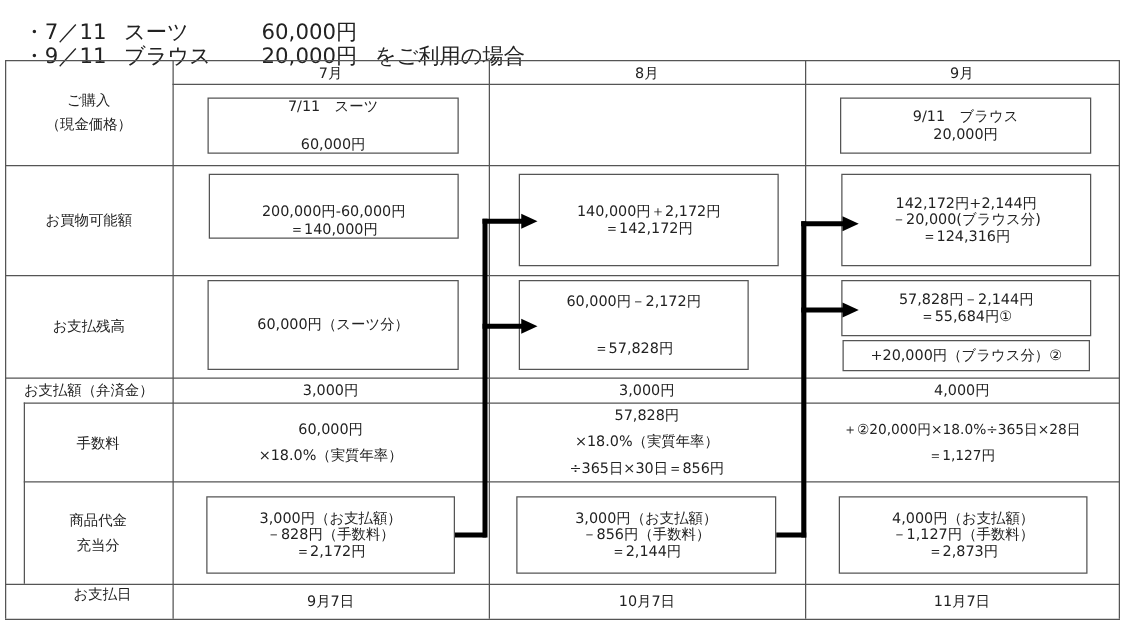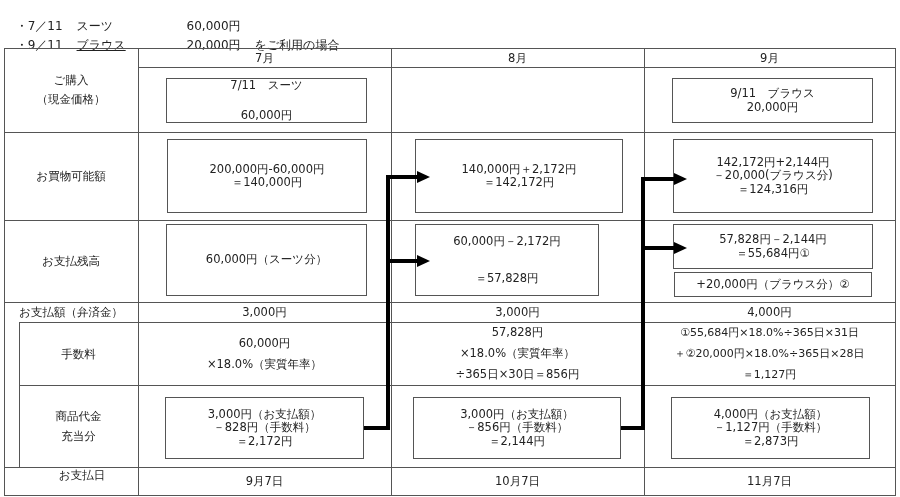--- a/index.html
+++ b/index.html
@@ -1,37 +1,37 @@
 <!DOCTYPE html>
 <html><head>
 <meta charset="utf-8">
 <style>
   html, body { margin:0; padding:0; background:#ffffff; }
   body { width:900px; height:497px; position:relative; overflow:hidden;
          font-family:"DejaVu Sans", "Liberation Sans", sans-serif; color:#222; font-size:11.5px; }
   .abs { position:absolute; }
-  .intro { left:8px; font-size:12px; white-space:pre; line-height:16px; }
+  .intro { left:8px; font-size:17px; white-space:pre; line-height:16px; }
   .hl { position:absolute; height:0; border-top:1px solid #555; }
   .vl { position:absolute; width:0; border-left:1px solid #555; }
   .cell { position:absolute; display:flex; flex-direction:column; align-items:center; justify-content:center;
           text-align:center; line-height:14px; box-sizing:border-box; }
   .box { position:absolute; border:1px solid #555; background:#fff; box-sizing:border-box;
          display:flex; flex-direction:column; align-items:center; justify-content:center; text-align:center; line-height:13.5px; }
   .lines3 { line-height:21px; }
   .flow { position:absolute; background:#000; }
   .arrowhead { position:absolute; width:0; height:0; border-top:6px solid transparent; border-bottom:6px solid transparent; border-left:13px solid #000; }
 </style>
 </head>
 <body>
 
 <div class="abs intro" style="top:2px;">
   <span>・</span><span>7／11</span><span style="display:inline-block;width:14px;"></span><span style="display:inline-block;width:110px;">スーツ</span><span>60,000円</span>
 </div>
 <div class="abs intro" style="top:21px;">
-  <span>・</span><span>9／11</span><span style="display:inline-block;width:14px;"></span><span style="display:inline-block;width:110px;text-decoration:underline;">ブラウス</span><span>20,000円</span><span style="display:inline-block;width:14px;"></span><span>をご利用の場合</span>
+  <span>・</span><span>9／11</span><span style="display:inline-block;width:14px;"></span><span style="display:inline-block;width:110px;">ブラウス</span><span>20,000円</span><span style="display:inline-block;width:14px;"></span><span>をご利用の場合</span>
 </div>
 
 <div>
   <div class="hl" style="left:4px; width:892px; top:48px;"></div>
   <div class="hl" style="left:138px; width:758px; top:67px;"></div>
   <div class="hl" style="left:4px; width:892px; top:132px;"></div>
   <div class="hl" style="left:4px; width:892px; top:220px;"></div>
   <div class="hl" style="left:4px; width:892px; top:302px;"></div>
   <div class="hl" style="left:19px; width:877px; top:322px;"></div>
   <div class="hl" style="left:19px; width:877px; top:385px;"></div>
@@ -66,21 +66,21 @@
 
 <div class="box" style="left:166px; top:78px; width:201px; height:45px;justify-content:space-between;">
   <div>7/11　スーツ</div>
   <div>60,000円</div>
 </div>
 <div class="box" style="left:672px; top:78px; width:201px; height:45px;">
   <div>9/11　ブラウス</div>
   <div>20,000円</div>
 </div>
 
-<div class="box" style="left:167px; top:139px; width:200px; height:74px;">
+<div class="box" style="left:167px; top:139px; width:200px; height:52px;justify-content:flex-end;">
   <div>200,000円-60,000円</div>
   <div>＝140,000円</div>
 </div>
 <div class="box" style="left:415px; top:139px; width:208px; height:74px;">
   <div>140,000円＋2,172円</div>
   <div>＝142,172円</div>
 </div>
 <div class="box" style="left:673px; top:139px; width:200px; height:74px;">
   <div>142,172円+2,144円</div>
   <div>－20,000(ブラウス分)</div>
@@ -109,21 +109,20 @@
 <div class="cell lines3" style="left:138px; width:253px; top:322px; height:63px;">
   <div>60,000円</div>
   <div>×18.0%（実質年率）</div>
 </div>
 <div class="cell lines3" style="left:391px; width:253px; top:322px; height:63px;">
   <div>57,828円</div>
   <div>×18.0%（実質年率）</div>
   <div>÷365日×30日＝856円</div>
 </div>
 <div class="cell lines3" style="left:644px; width:251px; top:322px; height:63px; font-size:11px;">
-  <div>①55,684円×18.0%÷365日×31日</div>
   <div>＋②20,000円×18.0%÷365日×28日</div>
   <div>＝1,127円</div>
 </div>
 
 <div class="box" style="left:165px; top:397px; width:199px; height:62px;">
   <div>3,000円（お支払額）</div>
   <div>－828円（手数料）</div>
   <div>＝2,172円</div>
 </div>
 <div class="box" style="left:413px; top:397px; width:208px; height:62px;">

